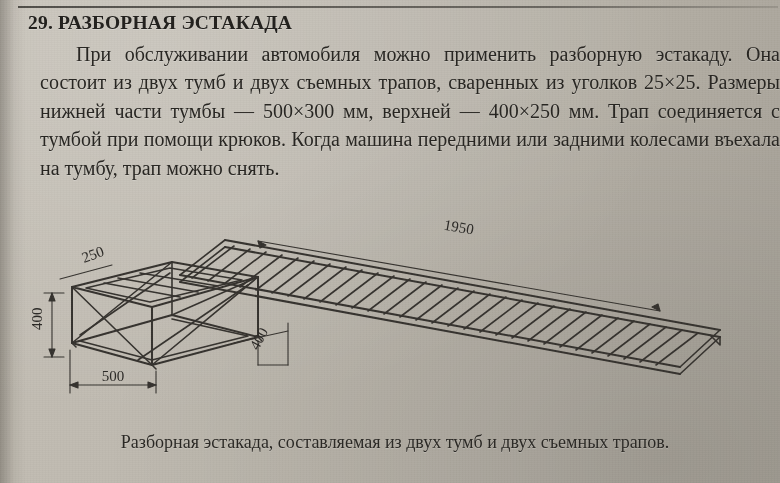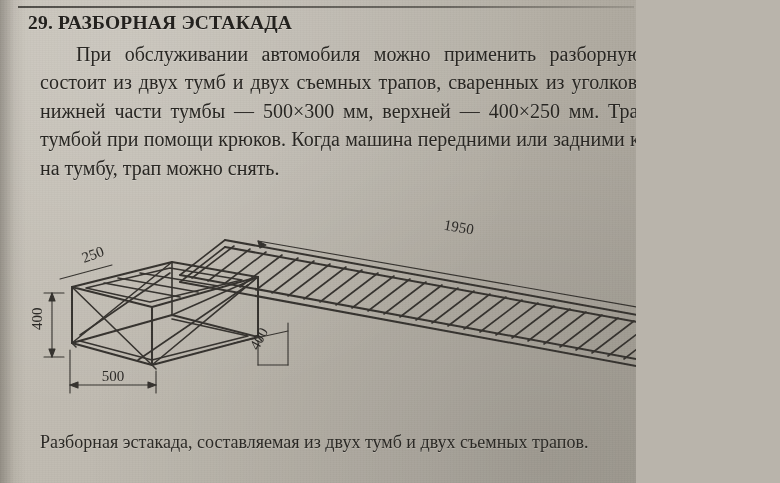--- a/index.html
+++ b/index.html
@@ -8,21 +8,21 @@
   }
   body {
     width: 780px;
     height: 483px;
     overflow: hidden;
     background: #b9b4ab;
     font-family: "Liberation Serif", serif;
   }
   .page {
     position: relative;
-    width: 636px;
+    width: 780px;
     height: 483px;
     background:
       radial-gradient(ellipse at 20% 10%, rgba(255,255,255,0.18), rgba(255,255,255,0) 60%),
       radial-gradient(ellipse at 85% 95%, rgba(0,0,0,0.10), rgba(0,0,0,0) 60%),
       linear-gradient(100deg, #c3beb4 0%, #bdb8ae 35%, #b5b0a6 70%, #a9a49a 100%);
     box-sizing: border-box;
     overflow: hidden;
   }
   
   .grain {
@@ -80,20 +80,21 @@
     width: 745px;
     height: 210px;
   }
   .figure svg { display: block; }
 
   .caption {
     position: absolute;
     left: 40px;
     top: 432px;
     width: 710px;
+    text-align: center;
     font-size: 18px;
     color: #2a2824;
     text-shadow: 0 1px 0 rgba(255,255,255,0.2);
   }
 
   .dim {
     font-family: "Liberation Serif", serif;
     font-size: 15px;
     fill: #2b2926;
   }

